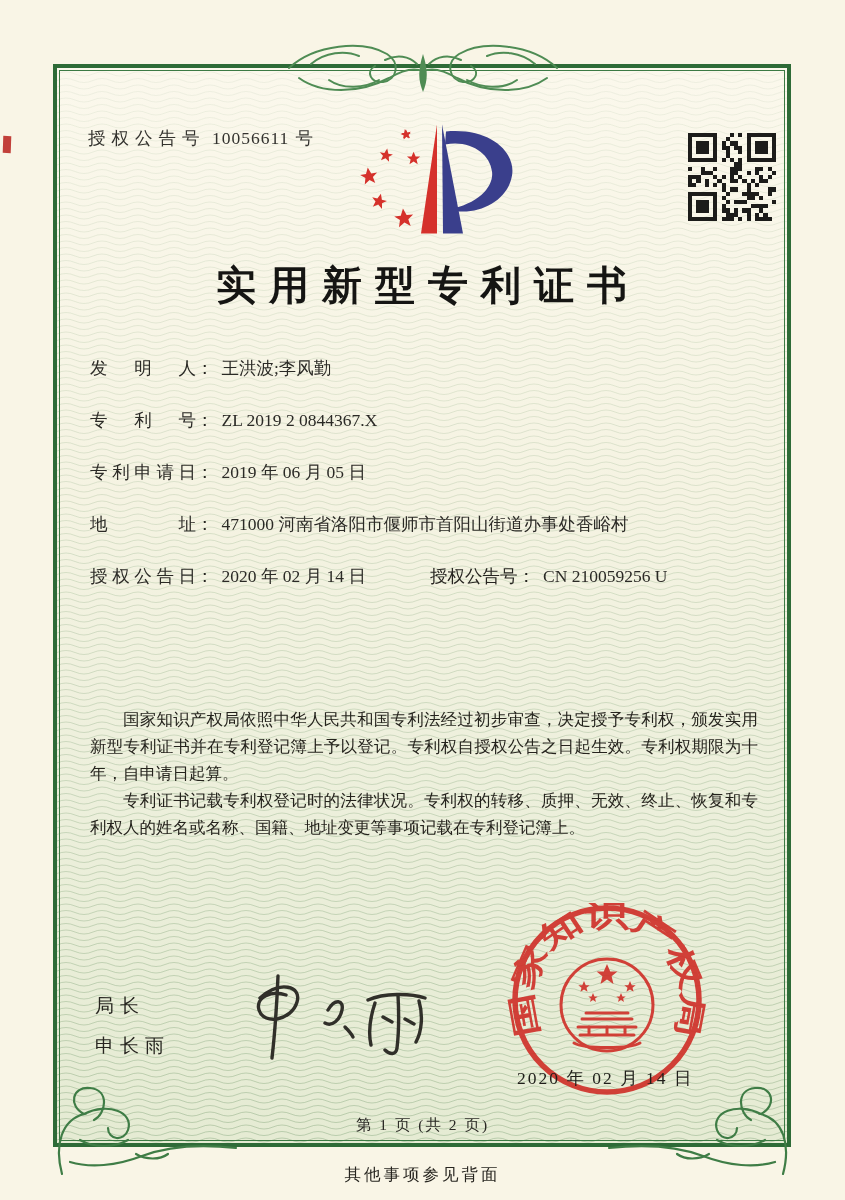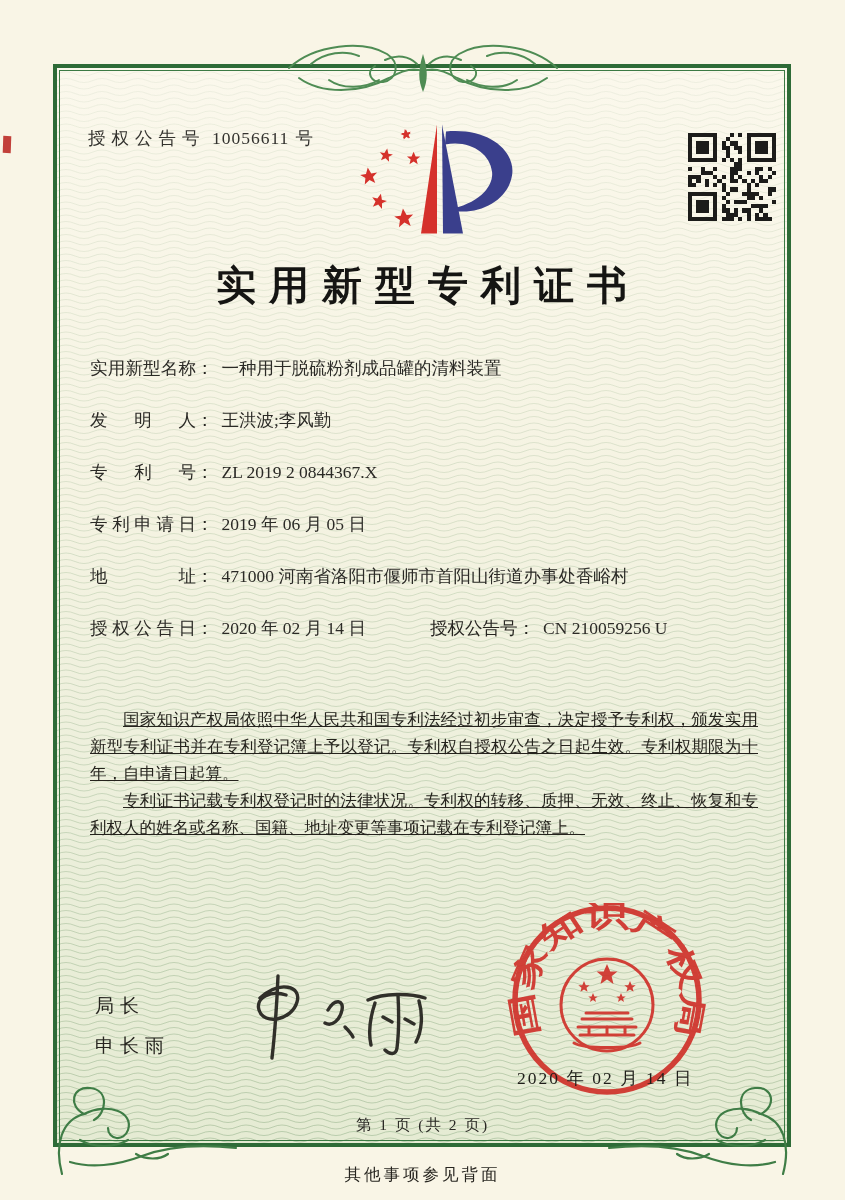--- a/index.html
+++ b/index.html
@@ -44,21 +44,21 @@
   .frow{position:relative;height:52px;line-height:52px;white-space:nowrap;}
   .flabel{
     display:inline-block;width:106px;text-align:justify;text-align-last:justify;
     vertical-align:top;color:#2b2a26;
   }
   .fvalue{padding-left:8px;color:#2b2a26;}
   .fpair-2{position:absolute;left:340px;top:0;}
   
   .body-text{
     position:absolute;left:90px;top:706px;width:668px;
-    font-size:16.5px;line-height:27px;text-align:justify;color:#25231d;text-decoration:underline;
+    font-size:16.5px;line-height:27px;text-align:justify;color:#25231d;
   }
   .body-text p{margin:0;text-indent:2em;}
   
   .commissioner{position:absolute;left:95px;top:986px;font-size:19px;color:#26241f;}
   .commissioner div{letter-spacing:6px;line-height:40px;}
   .signature{position:absolute;left:222px;top:970px;width:230px;height:95px;}
   .seal{position:absolute;left:504px;top:903px;width:206px;height:200px;opacity:.9;}
   .seal-date{
     position:absolute;left:517px;top:1066px;font-size:17.5px;color:#1f1e1a;
     letter-spacing:2px;white-space:nowrap;
@@ -498,23 +498,20 @@
     <rect x="16" y="20" width="1" height="1" fill="#1c1c1a"></rect>
     <rect x="17" y="20" width="1" height="1" fill="#1c1c1a"></rect>
     <rect x="18" y="20" width="1" height="1" fill="#1c1c1a"></rect>
     <rect x="19" y="20" width="1" height="1" fill="#1c1c1a"></rect>
   </svg>
 
 <h1 class="title">实用新型专利证书</h1>
 
 <div class="fields">
   <div class="frow">
-    <span class="flabel">实用新型名称</span><span>：</span><span class="fvalue">一种用于脱硫粉剂成品罐的清料装置</span>
-  </div>
-  <div class="frow">
     <span class="flabel">发明人</span><span>：</span><span class="fvalue">王洪波;李风勤</span>
   </div>
   <div class="frow">
     <span class="flabel">专利号</span><span>：</span><span class="fvalue">ZL 2019 2 0844367.X</span>
   </div>
   <div class="frow">
     <span class="flabel">专利申请日</span><span>：</span><span class="fvalue">2019 年 06 月 05 日</span>
   </div>
   <div class="frow">
     <span class="flabel">地址</span><span>：</span><span class="fvalue">471000 河南省洛阳市偃师市首阳山街道办事处香峪村</span>

